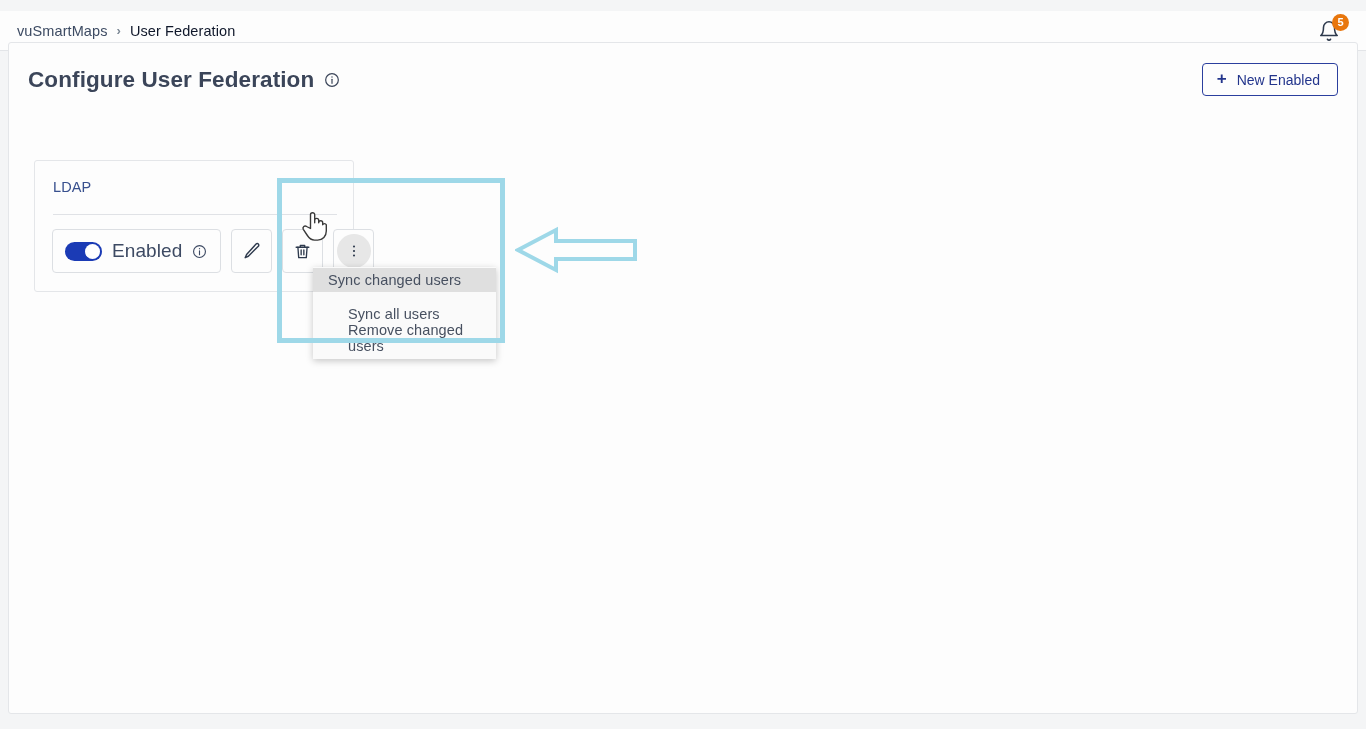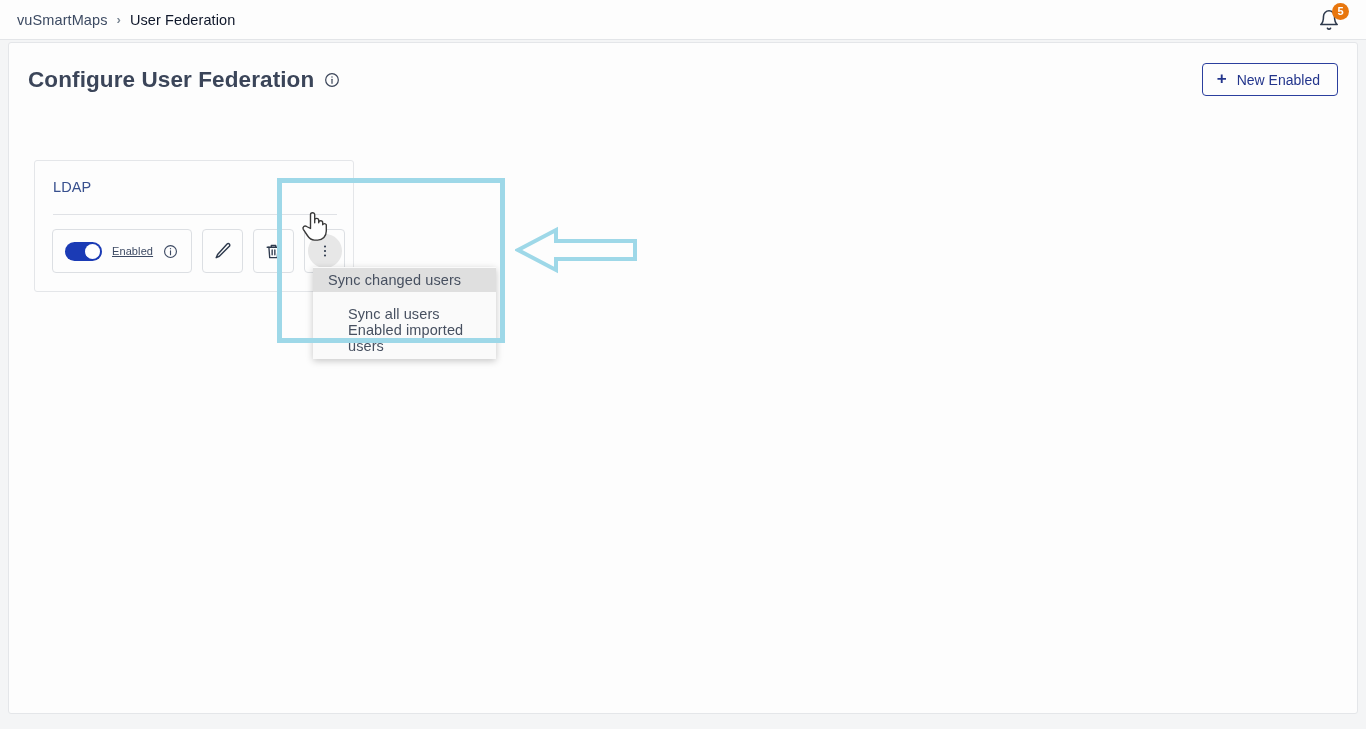--- a/index.html
+++ b/index.html
@@ -13,21 +13,21 @@
   body {
     font-family: "Liberation Sans", sans-serif;
     background: #f4f5f6;
     color: #3c4257;
     -webkit-font-smoothing: antialiased;
   }
 
   
   .topbar {
     position: absolute;
-    left: 0; top: 0;
+    left: 0; top: 11px;
     width: 1366px; height: 40px;
     background: #fdfdfd;
     border-bottom: 1px solid #e3e5e8;
     display: flex;
     align-items: center;
     justify-content: space-between;
     padding: 0 16px 0 17px;
   }
   .crumbs { display: flex; align-items: center; gap: 9px; }
   .crumb-root {
@@ -161,24 +161,23 @@
   }
   .switch::after {
     content: "";
     position: absolute;
     right: 2px; top: 2px;
     width: 15px; height: 15px;
     border-radius: 50%;
     background: #fff;
   }
   .toggle-label {
-    font-size: 11px;
+    font-size: 19px;
     color: #3d4a63;
     letter-spacing: .1px;
-    text-decoration: underline;
   }
   .icon-btn {
     width: 41px; height: 44px;
     border: 1px solid #dcdfe3;
     border-radius: 4px;
     background: #fdfdfd;
     display: flex;
     align-items: center;
     justify-content: center;
     cursor: pointer;
@@ -320,21 +319,21 @@
   </div>
 
   <div class="dropdown">
     <div class="menu-item sel">
       <span>Sync changed users</span>
     </div>
     <div class="menu-item gap" style="margin-top:10px">
       <span>Sync all users</span>
     </div>
     <div class="menu-item gap">
-      <span>Enabled imported users</span>
+      <span>Remove changed users</span>
     </div>
   </div>
 
 </div>
 
 <div class="hl-rect"></div>
 
 <svg class="arrow-svg" width="125" height="50" viewBox="0 0 125 50">
   <path d="M3 25 L41 5 L41 16 L120 16 L120 34 L41 34 L41 45 Z" fill="none" stroke="#9ed8e8" stroke-width="4" stroke-linejoin="miter"></path>
 </svg>

